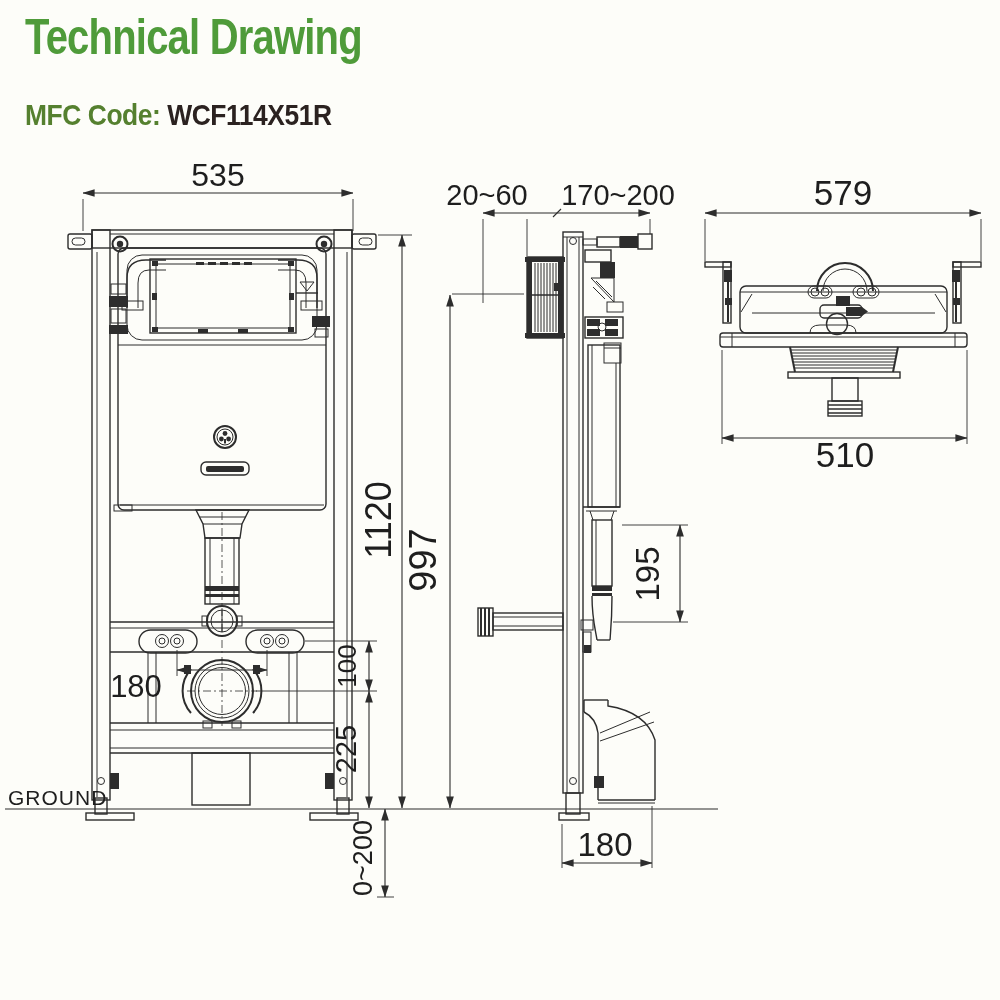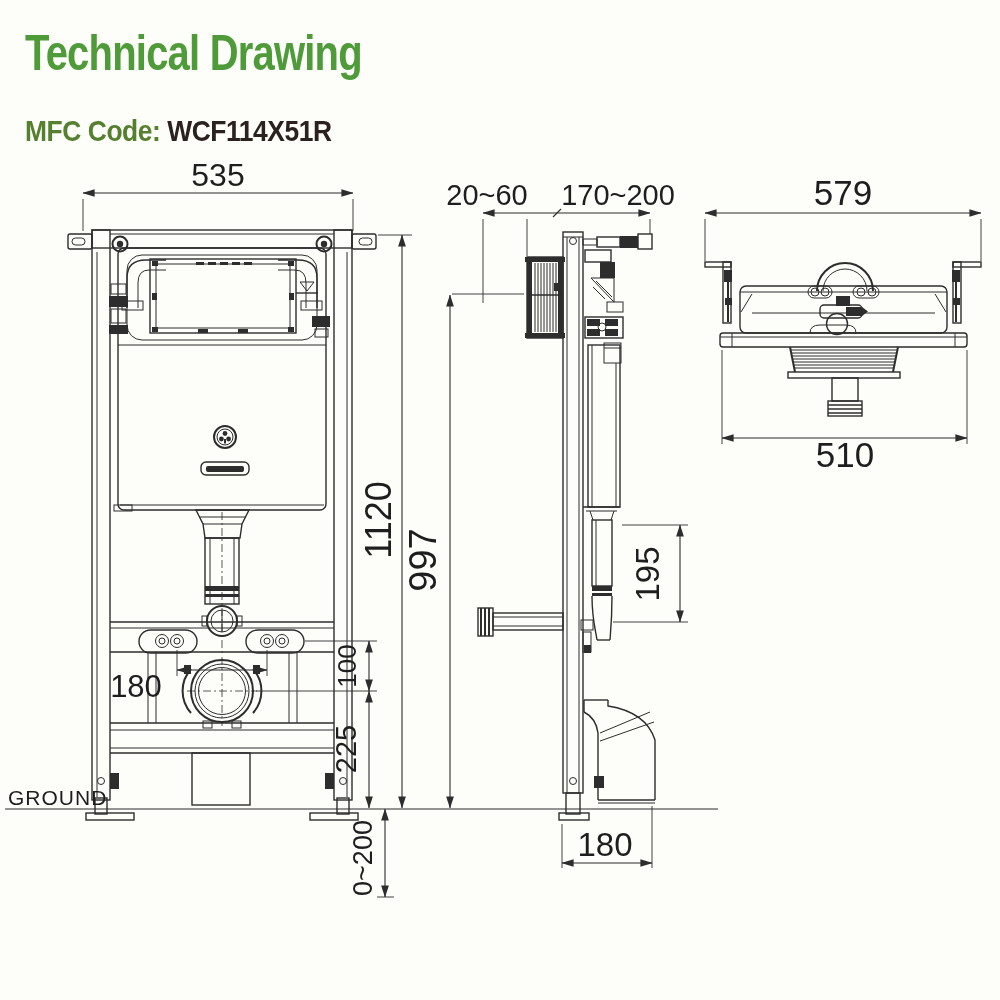--- a/index.html
+++ b/index.html
@@ -2,21 +2,21 @@
 <html><head>
 <meta charset="utf-8">
 <style>
   html,body{margin:0;padding:0;}
   body{
     width:1000px;height:1000px;
     background:#fdfdf9;
     font-family:"Liberation Sans","DejaVu Sans",sans-serif;
     position:relative;overflow:hidden;
   }
-  .header{position:absolute;left:25px;top:26px;}
+  .header{position:absolute;left:25px;top:10px;}
   .title{
     font-size:50px;font-weight:bold;letter-spacing:-1px;
     transform:scaleX(.80);transform-origin:left top;
     margin:0;line-height:1.1;
   }
   .mfc{
     position:absolute;left:0px;top:88px;
     font-size:30px;font-weight:bold;letter-spacing:-.5px;
     transform:scaleX(.88);transform-origin:left top;
     white-space:nowrap;

